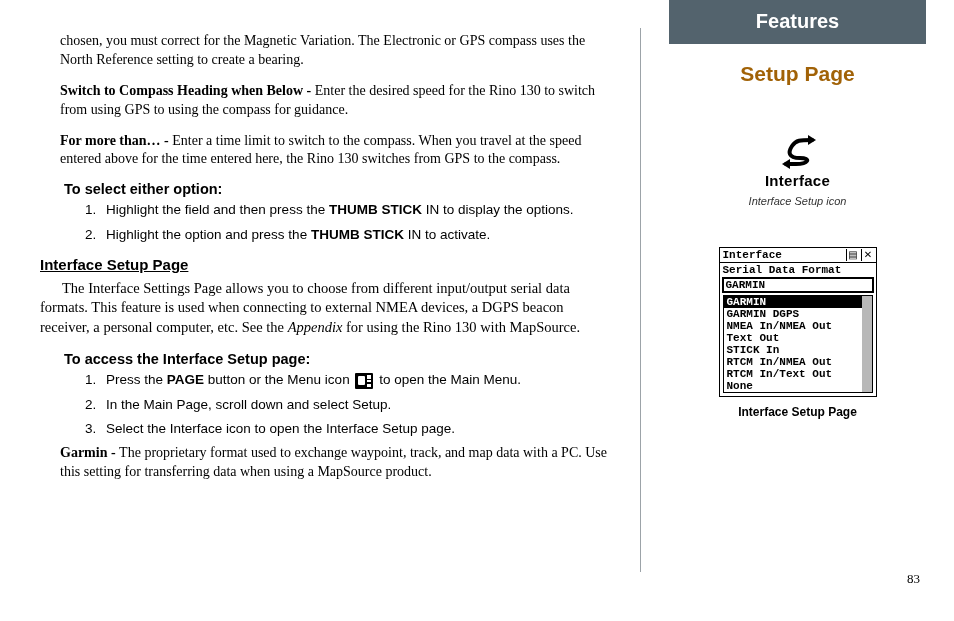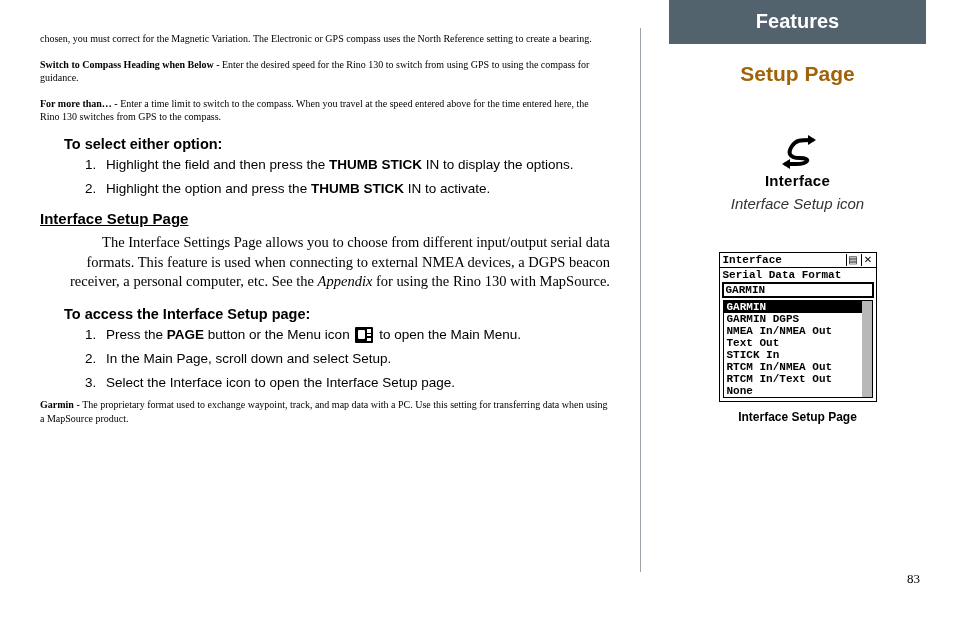--- a/index.html
+++ b/index.html
@@ -1,39 +1,39 @@
 <!DOCTYPE html>
 <html><head>
 <meta charset="utf-8">
 <style>
   * { box-sizing: border-box; margin: 0; padding: 0; }
   html, body { width: 954px; height: 621px; background: #fff; font-family: Georgia, 'Times New Roman', serif; color: #000; }
   .page { display: flex; width: 954px; height: 621px; position: relative; }
   .left-col { width: 640px; padding: 32px 30px 0 40px; }
   .divider { width: 1px; background: #9ca3a8; height: 544px; margin-top: 28px; }
   .right-col { width: 313px; padding: 0 28px 0 28px; }
-  .para { font-size: 10px; line-height: 1.35; margin-bottom: 12px; }
+  .para { font-size: 14px; line-height: 1.35; margin-bottom: 12px; margin-left: 20px; }
   .sub-heading { font-family: Arial, Helvetica, sans-serif; font-weight: bold; font-size: 14.5px; margin-left: 24px; margin-bottom: 4px; }
   .ol { list-style: decimal; margin-left: 60px; font-family: Arial, Helvetica, sans-serif; font-size: 13.5px; line-height: 1.35; }
   .ol li { padding-left: 6px; margin-bottom: 6px; }
   .sect-heading { font-family: Arial, Helvetica, sans-serif; font-weight: bold; font-size: 15px; text-decoration: underline; margin-top: 12px; margin-bottom: 6px; }
-  .indent-para { font-size: 14.5px; line-height: 1.35; text-indent: 22px; margin-bottom: 14px; text-align: right; }
+  .indent-para { font-size: 14.5px; line-height: 1.35; text-indent: 22px; margin-bottom: 14px; }
   .b { font-weight: bold; }
   .caps { font-weight: bold; }
   .italic { font-style: italic; }
   .menu-icon { display: inline-block; width: 18px; height: 16px; background: #000; vertical-align: middle; position: relative; margin: 0 2px; border-radius: 1px; }
   .menu-icon::after { content: ""; position: absolute; left: 3px; top: 3px; width: 7px; height: 9px; background: #fff; border-radius: 1px; }
   .menu-icon::before { content: ""; position: absolute; right: 2px; top: 2px; bottom: 2px; width: 4px; background: linear-gradient(#fff 30%, #000 30% 45%, #fff 45% 60%, #000 60% 75%, #fff 75%); }
   .avail { font-size: 14.5px; margin-left: 24px; margin-top: 8px; margin-bottom: 12px; }
   .page-num { position: absolute; bottom: 34px; right: 34px; font-size: 13px; }
   
   .features-bar { background: #53636d; color: #ffffff; font-family: Arial, Helvetica, sans-serif; font-weight: bold; font-size: 20px; text-align: center; padding: 10px 0 11px; margin-bottom: 18px; }
   .setup-title { font-family: Arial, Helvetica, sans-serif; font-weight: bold; font-size: 21px; color: #a16207; text-align: center; margin-bottom: 48px; }
   .iface-icon-wrap { text-align: center; margin-bottom: 6px; }
-  .iface-cap { font-family: Arial, Helvetica, sans-serif; font-style: italic; font-size: 15px; text-align: center; color: #333; margin-bottom: 40px; }
+  .iface-cap { font-family: Arial, Helvetica, sans-serif; font-style: italic; font-size: 11px; text-align: center; color: #333; margin-bottom: 40px; }
   
   .s-icon { display: inline-block; }
   .s-label { font-family: Arial, Helvetica, sans-serif; font-weight: 900; font-size: 15px; text-align: center; margin-top: -2px; letter-spacing: 0.3px; }
   
   .device { width: 158px; margin: 0 auto 8px; border: 1px solid #000; background: #fff; font-family: "Courier New", monospace; font-size: 11px; }
   .dev-title { display: flex; align-items: center; border-bottom: 1px solid #000; }
   .dev-title-text { font-weight: bold; padding: 1px 3px; flex: 1; }
   .dev-ctrls { display: flex; gap: 1px; padding-right: 1px; }
   .dev-ctrl { width: 14px; height: 12px; border-left: 1px solid #000; font-size: 10px; line-height: 12px; text-align: center; font-family: Arial, sans-serif; }
   .dev-sub { font-weight: bold; padding: 1px 3px; }

